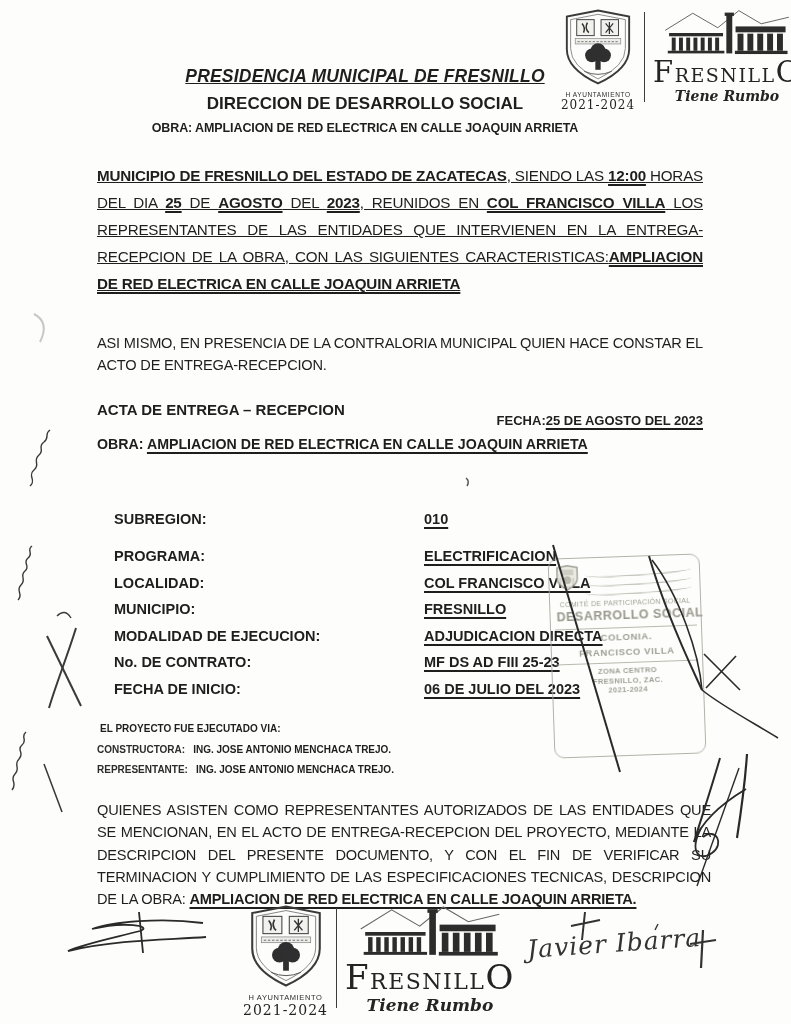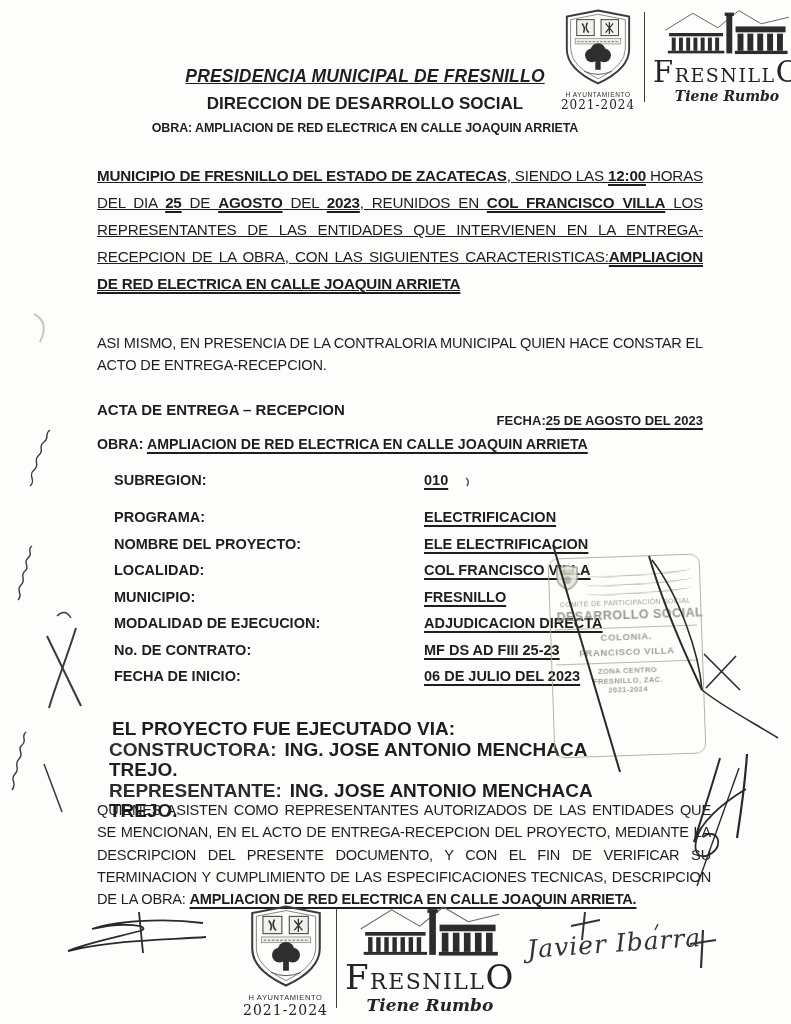--- a/index.html
+++ b/index.html
@@ -39,25 +39,25 @@
   .para2{position:absolute;left:97px;top:332px;width:606px;font-size:14.6px;line-height:22px;
          text-align:justify;letter-spacing:-.2px;}
   .acta-title{position:absolute;left:97px;top:390px;width:606px;text-align:left;
               font-size:15px;font-weight:bold;margin-top:11px;}
   .fecha-line{position:absolute;left:97px;top:413px;width:606px;text-align:right;
               font-size:13px;font-weight:bold;}
   .obra-line{position:absolute;left:97px;top:436px;width:640px;font-size:14.2px;font-weight:bold;}
 
   .fields{position:absolute;left:114px;top:472px;width:560px;}
   .field-row{display:flex;height:20px;margin-bottom:6.5px;font-size:14.5px;font-weight:bold;}
-  .field-row.gap-after{margin-bottom:17px;}
+  .field-row.gap-after{margin-bottom:17px;margin-top:39px;}
   .f-label{width:310px;flex:none;}
   .f-value{text-decoration:underline;text-decoration-thickness:1.5px;text-underline-offset:3px;}
 
-  .ejecutado{position:absolute;left:109px;top:719px;width:500px;font-size:19px;line-height:20.5px;}
+  .ejecutado{position:absolute;left:97px;top:719px;width:500px;font-size:10px;line-height:20.5px;}
   .ej-heading{font-weight:bold;padding-left:3px;}
   .ej-label{font-weight:bold;color:#2c2c2c;}
   .ej-name{font-weight:bold;padding-left:8px;}
 
   .para3{position:absolute;left:97px;top:799px;width:614px;font-size:14.6px;line-height:22.3px;
          text-align:justify;letter-spacing:-.2px;}
 
   
   .stamp{position:absolute;left:551px;top:556px;width:152px;height:200px;
          border:1.5px solid #aaaaa0;border-radius:10px;transform:rotate(-2deg);
@@ -149,24 +149,20 @@
   <div class="fields">
       <div class="field-row gap-after">
         <span class="f-label">SUBREGION:</span>
         <span class="f-value">010</span>
       </div>
       <div class="field-row">
         <span class="f-label">PROGRAMA:</span>
         <span class="f-value">ELECTRIFICACION</span>
       </div>
       <div class="field-row">
-        <span class="f-label">NOMBRE DEL PROYECTO:</span>
-        <span class="f-value">ELE ELECTRIFICACION</span>
-      </div>
-      <div class="field-row">
         <span class="f-label">LOCALIDAD:</span>
         <span class="f-value">COL FRANCISCO VILLA</span>
       </div>
       <div class="field-row">
         <span class="f-label">MUNICIPIO:</span>
         <span class="f-value">FRESNILLO</span>
       </div>
       <div class="field-row">
         <span class="f-label">MODALIDAD DE EJECUCION:</span>
         <span class="f-value">ADJUDICACION DIRECTA</span>

